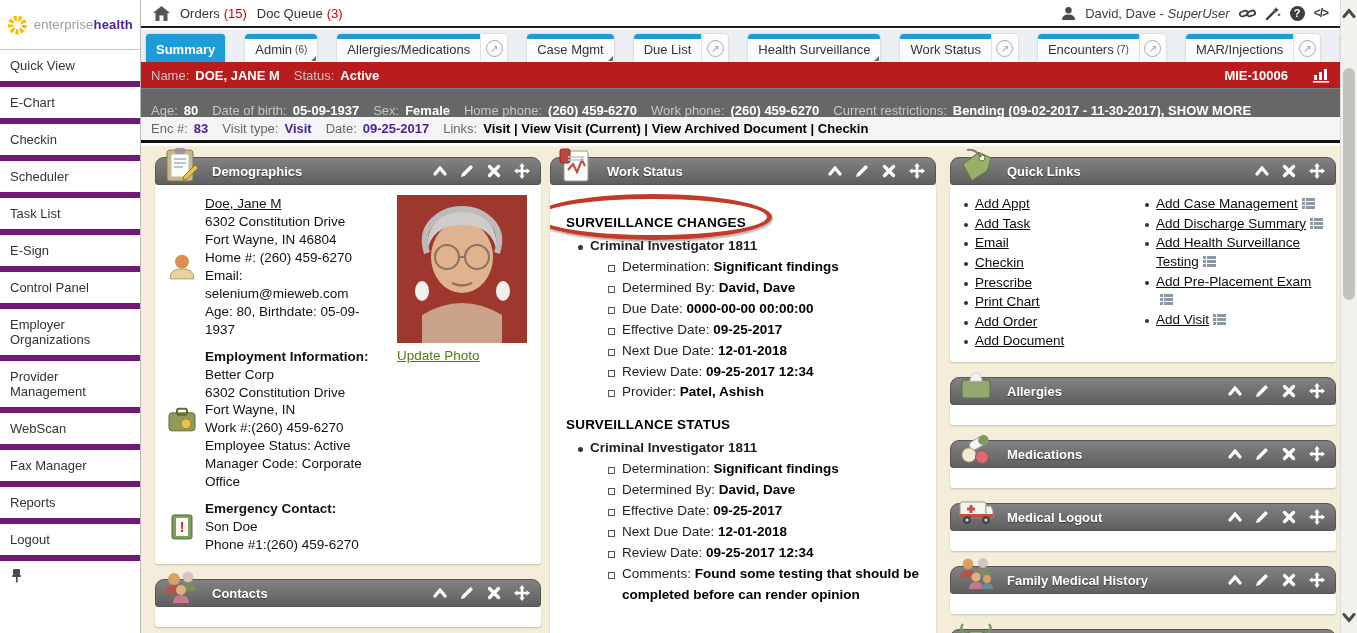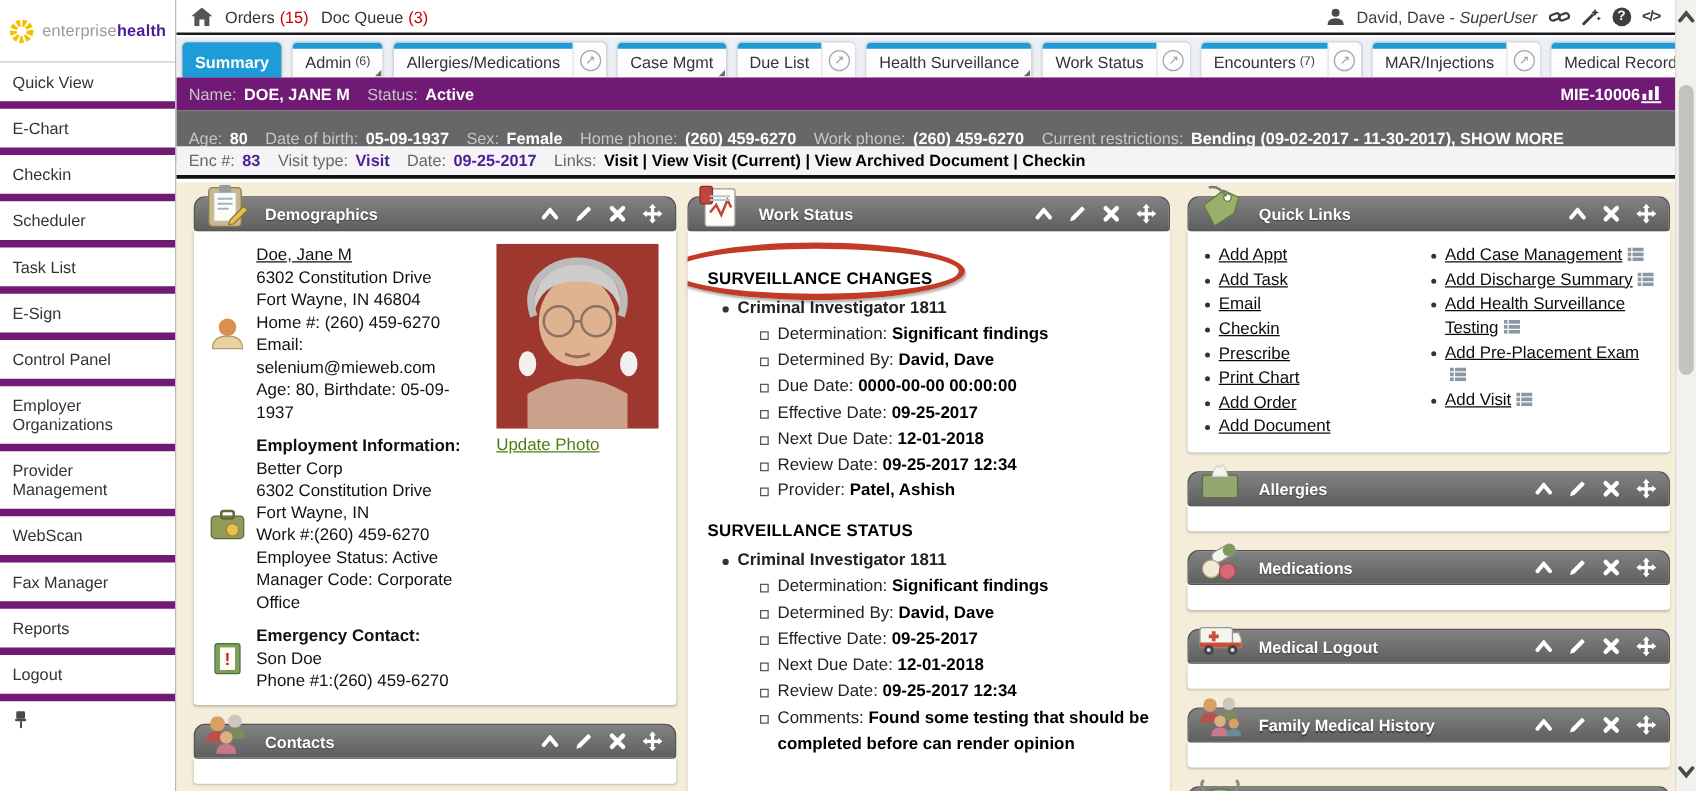--- a/index.html
+++ b/index.html
@@ -23,48 +23,48 @@
   .nav-item { display:flex; align-items:center; gap:4px; color:#333; cursor:pointer; }
   .nav-count { color:#c00; }
   .nav-right { margin-left:auto; display:flex; align-items:center; gap:9px; color:#3d3d3d; }
   .role { font-style:italic; }
   .help-circle { width:15px; height:15px; border-radius:50%; background:#3d3d3d; color:#fff;
                  font-size:11px; font-weight:bold; display:flex; align-items:center; justify-content:center; }
   .code-icon { font-weight:bold; font-size:12px; color:#3d3d3d; letter-spacing:-1px; }
   
   .tab-bar { position:absolute; left:141px; top:30px; width:1199px; height:32px; background:#ecEFf4;
              background:#ecf0f5; display:flex; align-items:flex-end; padding-left:5px; }
-  .tab { display:flex; align-items:stretch; margin-right:9px; height:28px; border-radius:4px 4px 0 0;
+  .tab { display:flex; align-items:stretch; margin-right:20px; height:28px; border-radius:4px 4px 0 0;
          overflow:hidden; background:#fdfdfd; box-shadow:0 0 2px rgba(0,0,0,.25); cursor:pointer; flex:none; }
   .tab-main { display:flex; flex-direction:column; position:relative; }
   .tab-cap { height:5px; background:#1e9cd7; }
   .tab-label-row { flex:1; display:flex; align-items:center; padding:0 10px 2px 10px; gap:3px; color:#333; }
   .tab-count { font-size:10px; color:#444; }
   .tab.active { background:#1e9cd7; }
   .tab.active .tab-cap { background:#1e9cd7; }
   .tab.active .tab-label-row { color:#fff; font-weight:bold; }
   .tab-corner { position:absolute; right:1px; bottom:1px; width:0; height:0;
                 border-left:5px solid transparent; border-bottom:5px solid #6a6a6a; }
   .tab-ext { width:27px; border-left:1px solid #e2e2e2; display:flex; align-items:center; justify-content:center; background:#fdfdfd; }
   .ext-circle { width:17px; height:17px; border:1px solid #a8a8a8; border-radius:50%; color:#9a9a9a;
                 font-size:10px; display:flex; align-items:center; justify-content:center; }
   
   .banner { position:absolute; left:141px; width:1199px; display:flex; align-items:center;
             padding:0 10px; gap:6px; white-space:nowrap; }
-  .banner1 { top:62px; height:26px; background:#701a75; }
+  .banner1 { top:62px; height:26px; background:#b91c1c; }
   .banner2 { top:88px; height:44px; background:#676767; border-top:1px solid #7b7b7b; }
   .banner3 { top:117px; height:26px; background:#f4f4f6; border-bottom:3px solid #111; color:#333; }
   .b-label { color:#c6c6c6; }
   .b-val { color:#fff; font-weight:bold; margin-right:8px; }
   .banner3 .b-label { color:#666; }
   .banner3 .b-val { color:#4c1d95; font-weight:bold; }
   .b-links { display:flex; gap:0; color:#000; font-weight:bold; }
   .b-links span { cursor:pointer; }
   .b-links span:not(:last-child)::after { content:" | "; font-weight:bold; color:#000; white-space:pre; }
-  .banner-right { margin-left:auto; display:flex; align-items:center; gap:0; }
+  .banner-right { margin-left:auto; display:flex; align-items:center; gap:24px; }
   
   .main { position:absolute; left:141px; top:146px; width:1199px; height:487px;
           background:#f4edda; overflow:hidden; }
   .col { position:absolute; top:11px; }
   .col1 { left:14px; width:386px; }
   .col2 { left:409px; width:386px; }
   .col3 { left:809px; width:386px; }
   
   .panel { position:relative; margin-bottom:15px; }
   .panel-header { position:relative; height:28px; background:linear-gradient(#828282,#5f5f5f);

